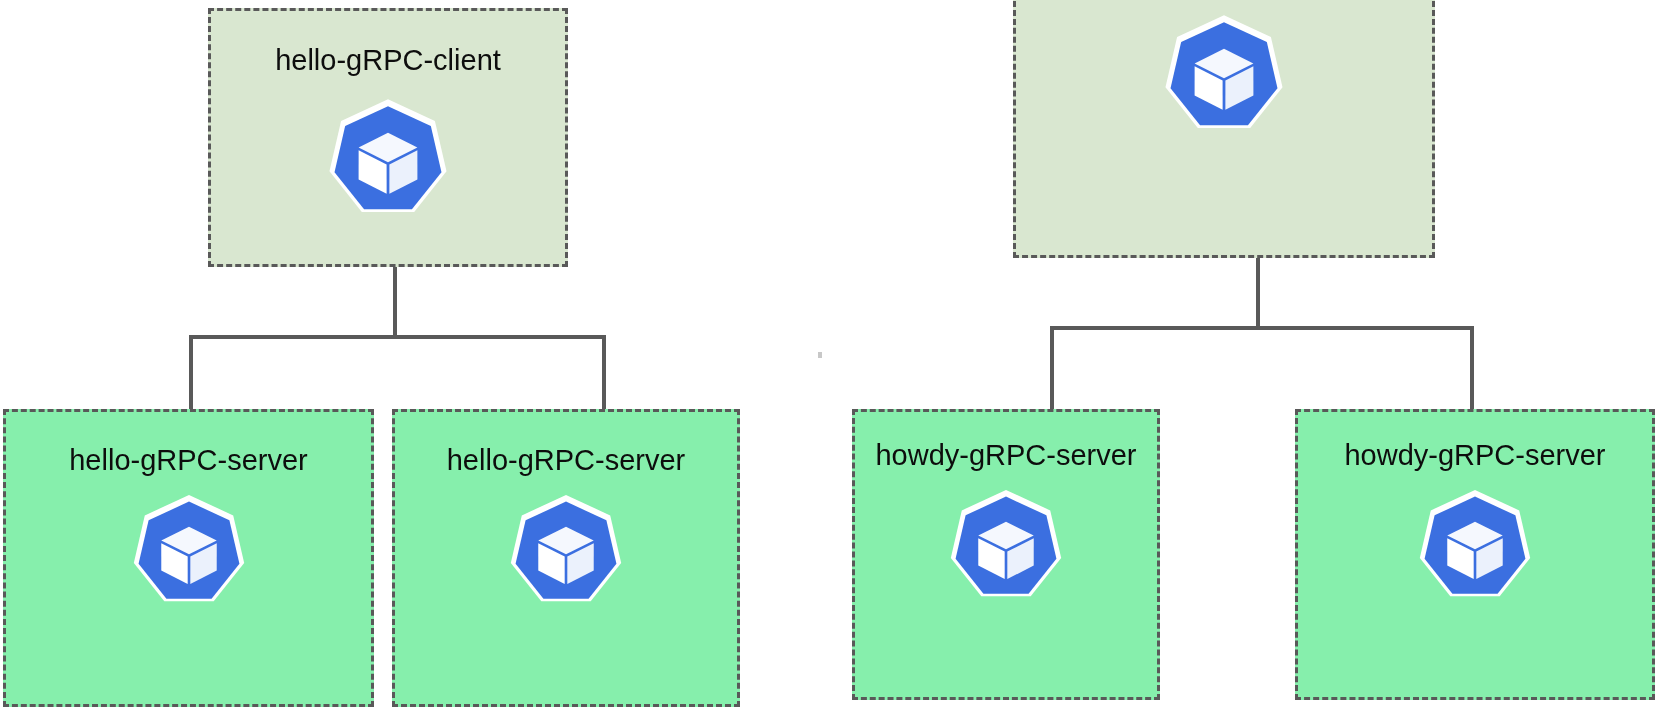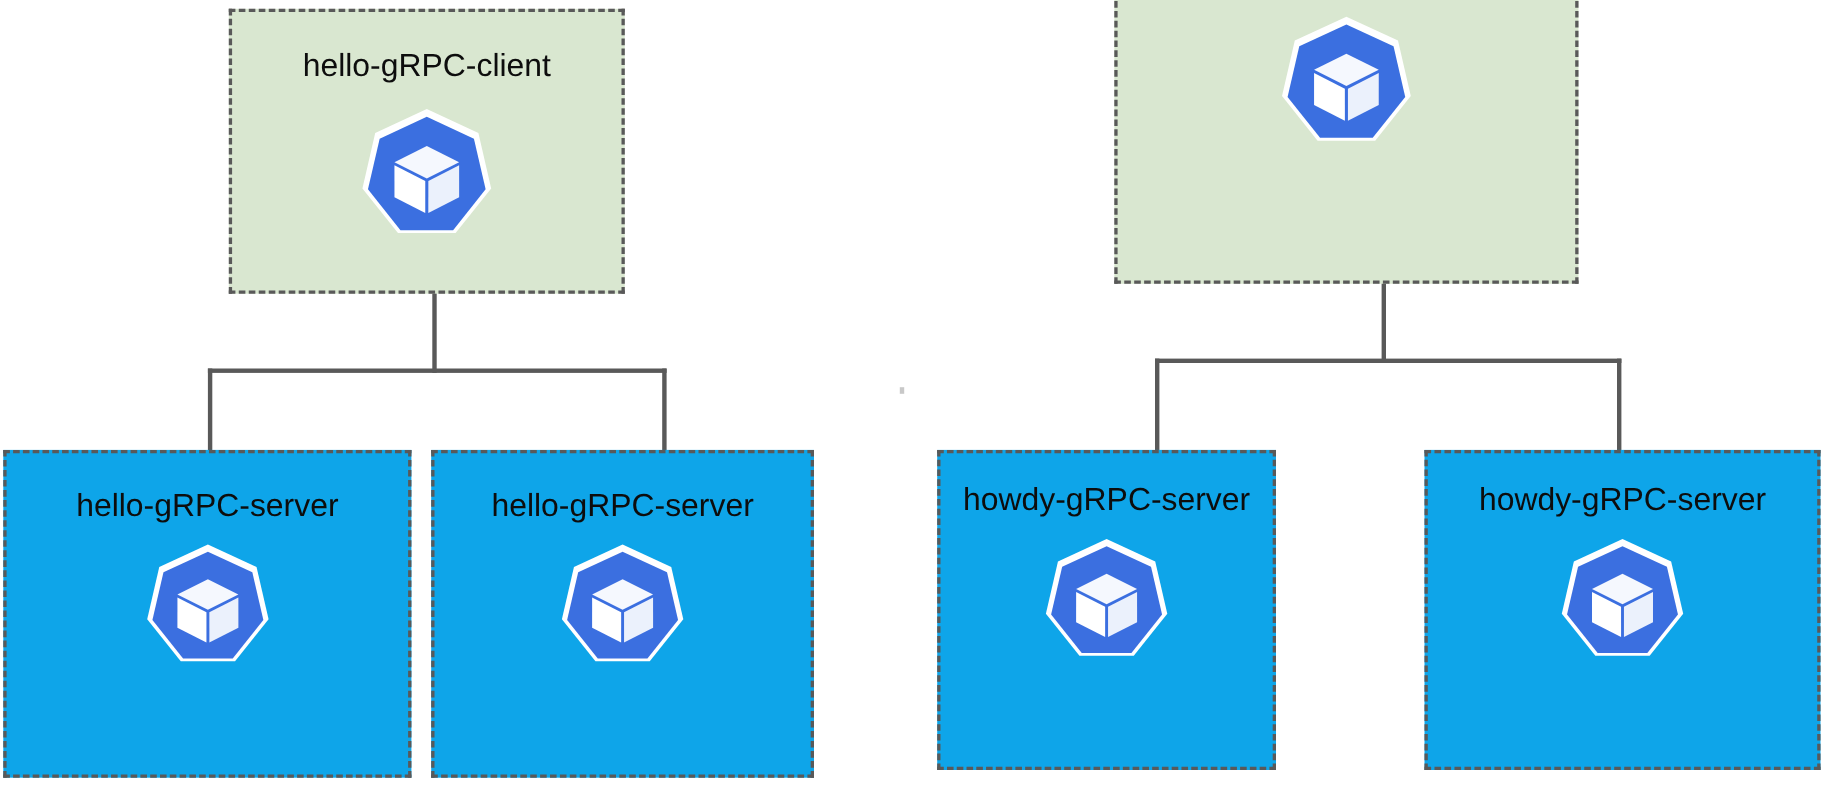--- a/index.html
+++ b/index.html
@@ -22,21 +22,21 @@
     box-sizing: border-box;
     border: 3px dashed #595959;
     display: flex;
     flex-direction: column;
     align-items: center;
   }
   .node-box.client {
     background: #d9e7d0;
   }
   .node-box.server {
-    background: #0ea5e9;
+    background: #86efac;
   }
   .node-label {
     font-size: 29px;
     line-height: 1.1;
     color: #0d0d0d;
     text-align: center;
     white-space: nowrap;
     font-family: "Liberation Sans", sans-serif;
   }
   .k8s-icon {

